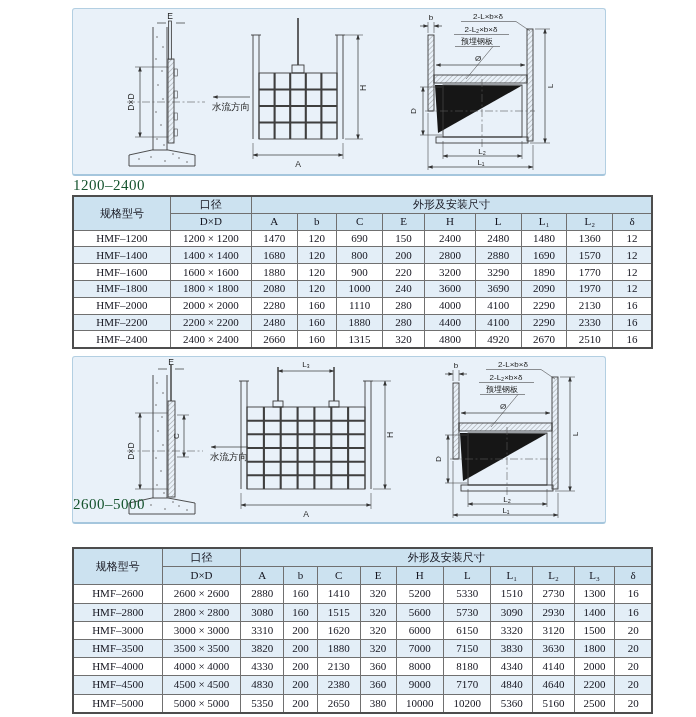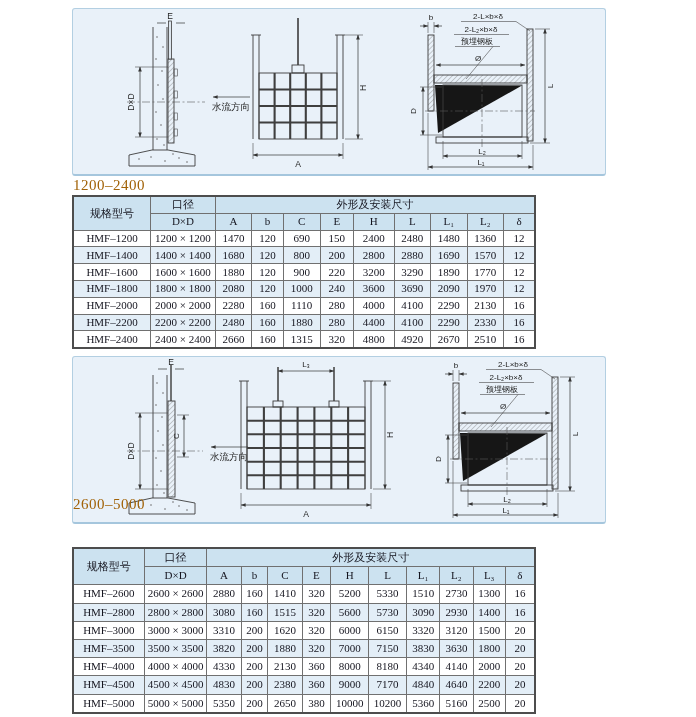--- a/index.html
+++ b/index.html
@@ -9,26 +9,26 @@
   }
   .panel{
     position:absolute;left:72px;width:534px;height:168px;
     background:#e9f1f9;border:1px solid #b3cfe2;border-bottom:2px solid #a5c6dd;
     border-radius:3px;box-sizing:border-box;
   }
   #panel1{top:8px;}
   #panel2{top:356px;}
   .heading{
     position:absolute;left:73px;font-size:15px;font-weight:normal;
-    color:#a16207;margin:0;font-family:"Liberation Serif", serif;letter-spacing:0.5px;
+    color:#14532d;margin:0;font-family:"Liberation Serif", serif;letter-spacing:0.5px;
   }
   #heading1{top:177px;}
   #heading2{top:496px;}
   table.spec{
-    position:absolute;left:72px;width:464px;border-collapse:collapse;
+    position:absolute;left:72px;width:581px;border-collapse:collapse;
     table-layout:fixed;background:#ffffff;font-size:11px;text-align:center;
     border:2px solid #4d4d4d;
   }
   #table1{top:195px;}
   #table2{top:547px;}
   table.spec th, table.spec td{
     border:1px solid #707070;padding:0;font-weight:normal;
     line-height:1;white-space:nowrap;overflow:hidden;
   }
   #table1 th, #table1 td{height:15.8px;}

